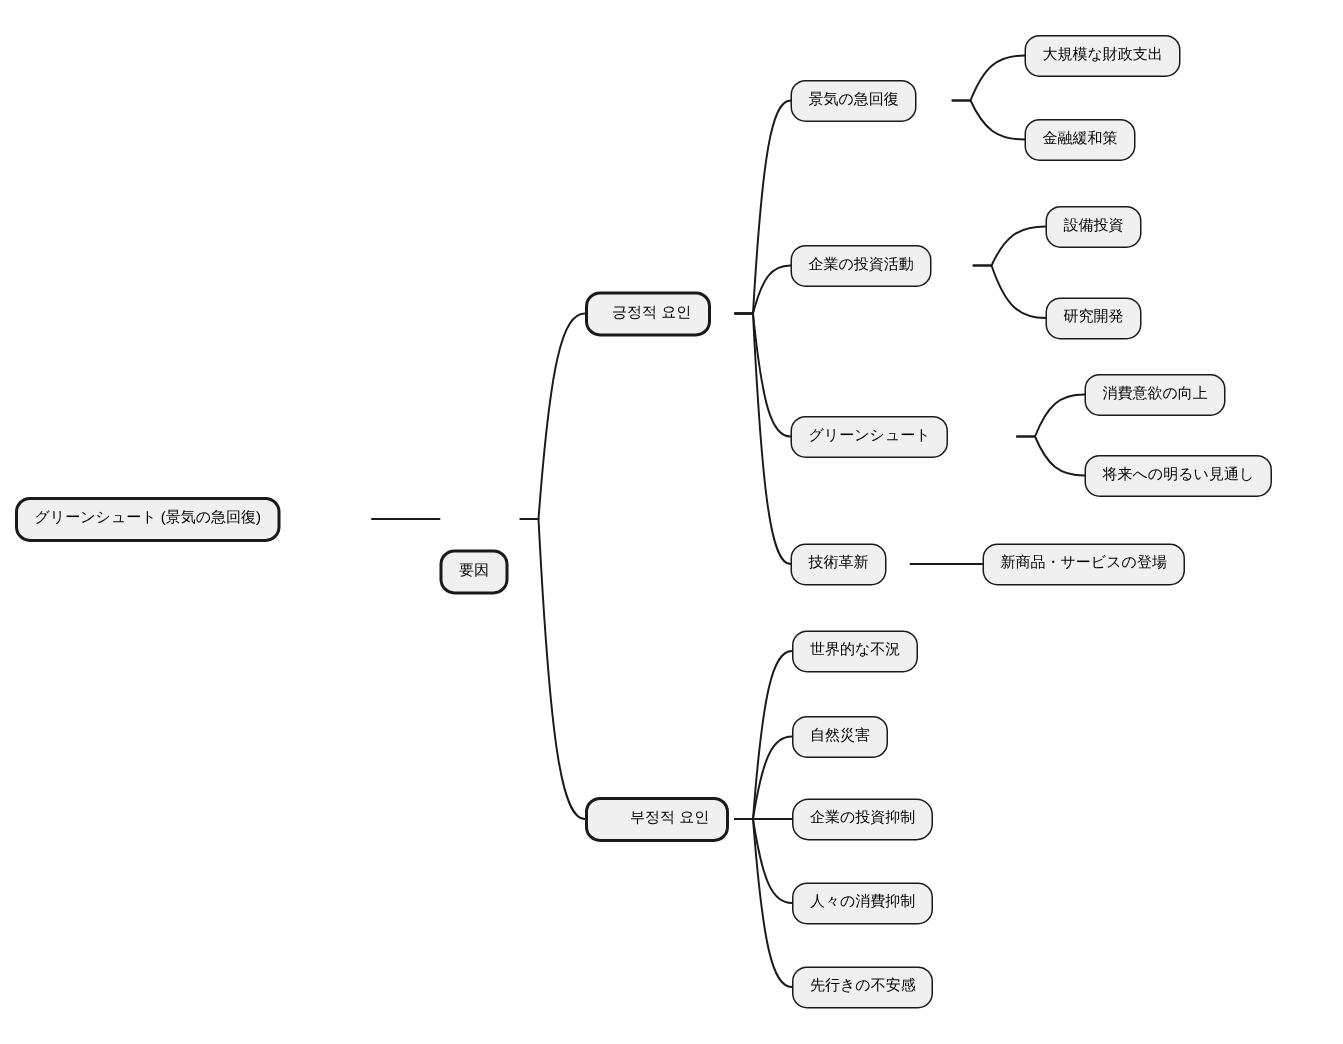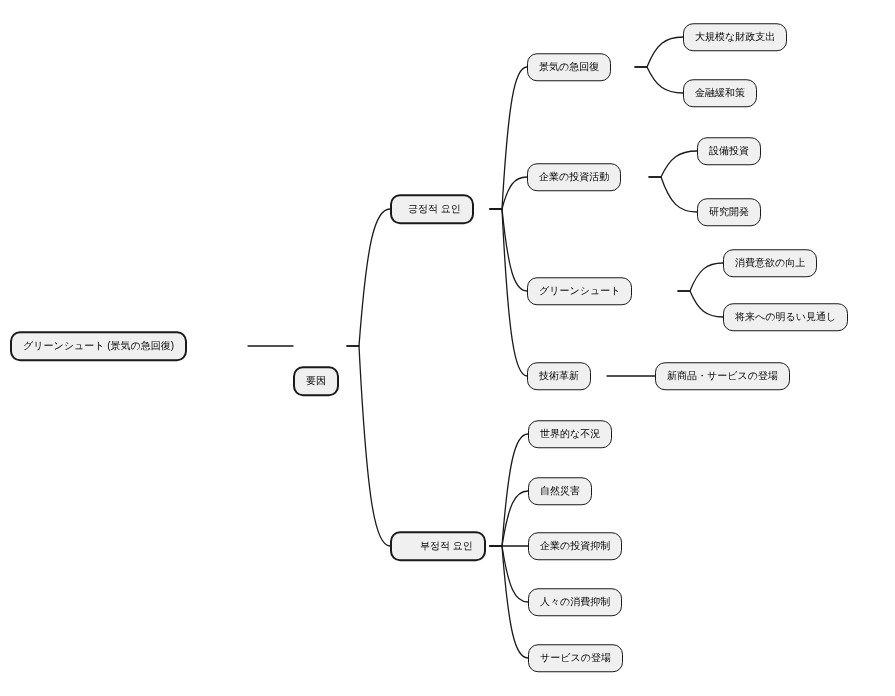--- a/index.html
+++ b/index.html
@@ -76,16 +76,16 @@
     <div class="node depth-4" style="left: 697px; top: 151px;">設備投資</div>
     <div class="node depth-4" style="left: 697px; top: 212px;">研究開発</div>
     <div class="node depth-3" style="left: 527px; top: 291px;">グリーンシュート</div>
     <div class="node depth-4" style="left: 723px; top: 263px;">消費意欲の向上</div>
     <div class="node depth-4" style="left: 723px; top: 317px; text-align: center;">将来への明るい見通し</div>
     <div class="node depth-3" style="left: 527px; top: 376px;">技術革新</div>
     <div class="node depth-4" style="left: 655px; top: 376px;">新商品・サービスの登場</div>
     <div class="node depth-2" style="left: 390px; top: 546px; padding-left: 28px;">부정적 요인</div>
     <div class="node depth-3" style="left: 528px; top: 434px;">世界的な不況</div>
     <div class="node depth-3" style="left: 528px; top: 491px;">自然災害</div>
-    <div class="node depth-3" style="left: 528px; top: 546px;">企業の投資抑制</div>
+    <div class="node depth-3" style="left: 528px; top: 546px; border-radius: 11px;">企業の投資抑制</div>
     <div class="node depth-3" style="left: 528px; top: 602px;">人々の消費抑制</div>
-    <div class="node depth-3" style="left: 528px; top: 658px;">サービスの登場</div>
+    <div class="node depth-3" style="left: 528px; top: 658px;">先行きの不安感</div>
   </div>
 
 </body></html>

